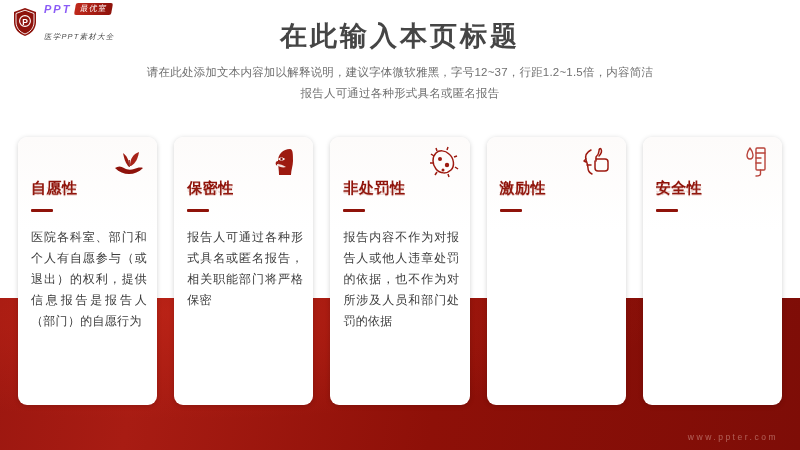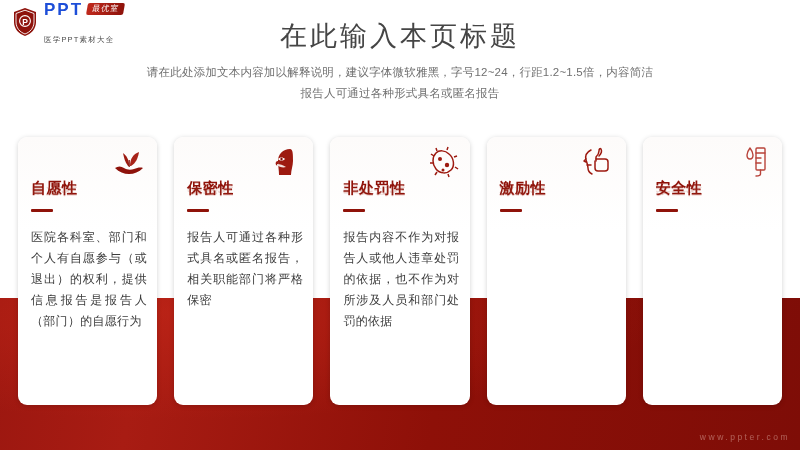--- a/index.html
+++ b/index.html
@@ -61,53 +61,55 @@
     flex-direction: column;
     justify-content: center;
     line-height: 1;
   }
   .logo-row1 {
     display: flex;
     align-items: center;
     gap: 4px;
   }
   .logo-ppt {
-    font-size: 17px;
+    font-size: 11px;
     font-weight: bold;
+    font-style: italic;
     letter-spacing: 2px;
-    color: #1d4ed8;
+    color: #8b5cf6;
     font-family: "Liberation Sans", "DejaVu Sans", sans-serif;
   }
   .logo-badge {
     background: linear-gradient(90deg, #c0291c, #8e120b);
     color: #ffffff;
     font-size: 8px;
     padding: 2px 5px 2px 5px;
     border-radius: 2px;
     letter-spacing: 1px;
     white-space: nowrap;
     transform: skewX(-10deg);
   }
   .logo-sub {
     margin-top: 18px;
     font-size: 7.5px;
     letter-spacing: 1.2px;
     color: #4a4a4a;
     white-space: nowrap;
+    font-style: italic;
   }
 
   
   .title {
     position: absolute;
     left: 0;
     top: 18px;
     width: 800px;
     text-align: center;
     font-size: 27px;
-    font-weight: normal;
+    font-weight: bold;
     letter-spacing: 3px;
     color: #454545;
   }
   .subtitle {
     position: absolute;
     left: 0;
     top: 62px;
     width: 800px;
     text-align: center;
     font-size: 11.5px;
@@ -187,21 +189,21 @@
     font-size: 12px;
     line-height: 21px;
     color: #3c3c3c;
     letter-spacing: 0.3px;
     text-align: justify;
   }
 
   
   .watermark {
     position: absolute;
-    right: 10px;
+    right: 22px;
     bottom: 8px;
     font-size: 8.5px;
     letter-spacing: 2.5px;
     color: rgba(255,225,215,0.38);
   }
 </style>
 </head>
 <body>
 
 <div id="slide">
@@ -222,21 +224,21 @@
         <span class="logo-ppt">PPT</span>
         <span class="logo-badge">最优室</span>
       </div>
       <div class="logo-sub">医学PPT素材大全</div>
     </div>
   </div>
 
   <div class="title">在此输入本页标题</div>
 
   <div class="subtitle">
-    <div>请在此处添加文本内容加以解释说明，建议字体微软雅黑，字号12~24，行距1.2~1.5倍，内容简洁</div>
+    <div>请在此处添加文本内容加以解释说明，建议字体微软雅黑，字号12~37，行距1.2~1.5倍，内容简洁</div>
     <div>报告人可通过各种形式具名或匿名报告</div>
   </div>
 
   <div class="cards">
 
     <div class="card">
       <div class="card-icon">
         <svg viewBox="0 0 38 38" aria-hidden="true">
           <path d="M19 23 C19 17 17 13 13 10 C14 15 15 19 18 23 Z" fill="#9d1a10"></path>
           <path d="M20 23 C20 16 23 11 29 9 C28 15 26 20 21 23 Z" fill="#a8241a"></path>

